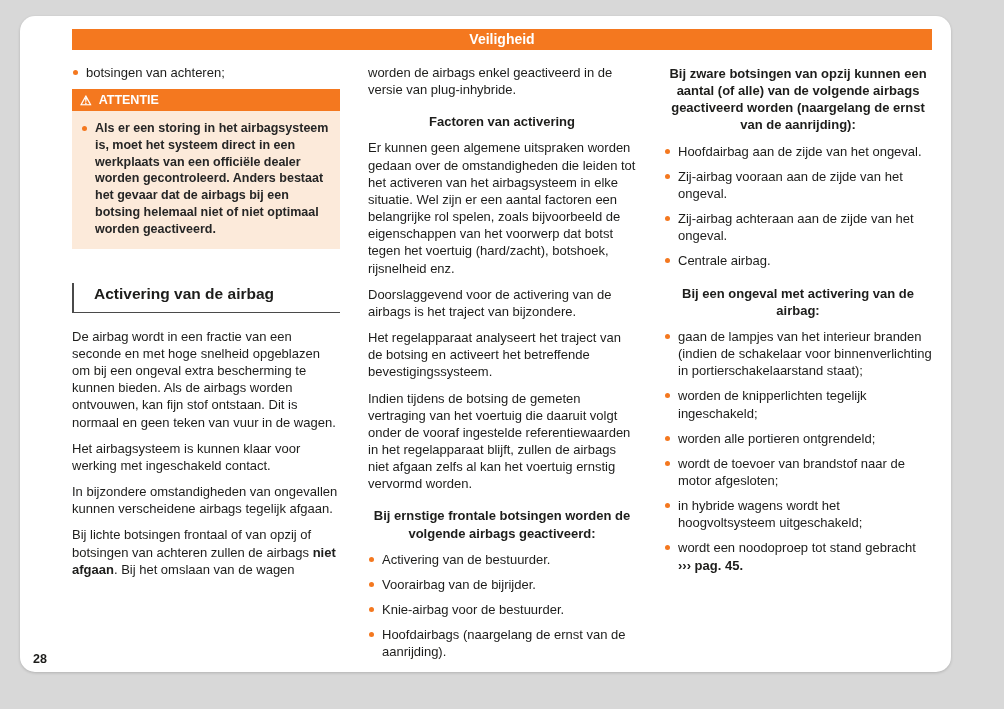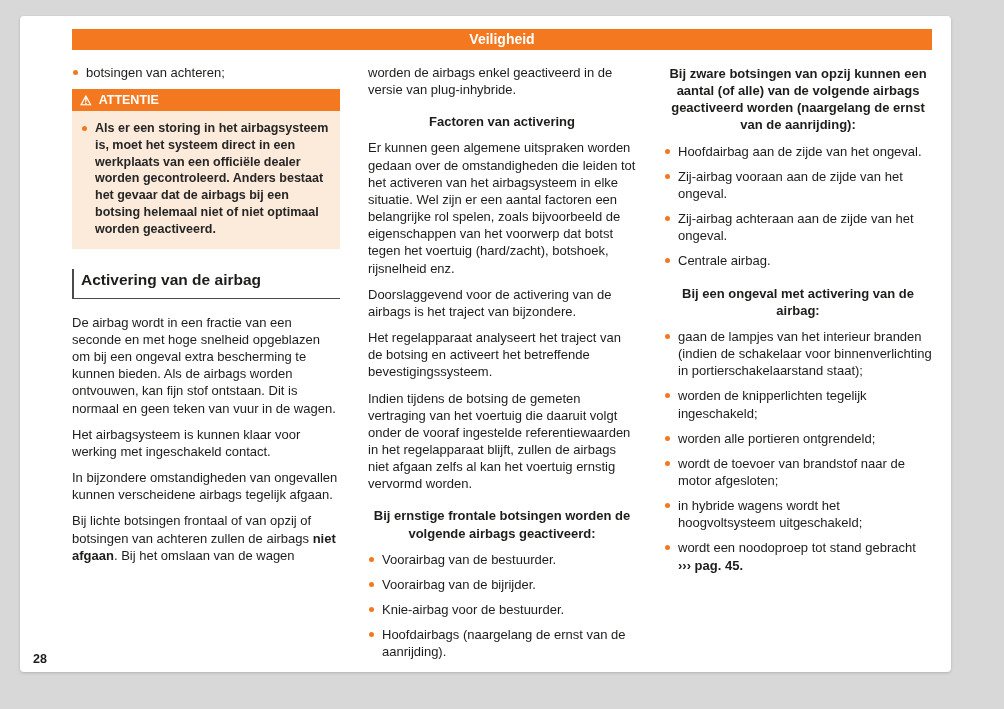--- a/index.html
+++ b/index.html
@@ -8,21 +8,21 @@
     background:#d8d8d8;
     font-family:"Liberation Sans", sans-serif;
     color:#1d1d1b;
     position:relative;
     overflow:hidden;
   }
   .page {
     position:absolute; left:20px; top:16px;
     width:931px; height:656px;
     background:#ffffff;
-    border-radius:4px;
+    border-radius:15px;
     box-shadow:0 1px 3px rgba(0,0,0,.18);
   }
   .header-bar {
     position:absolute; left:52px; top:13px;
     width:860px; height:21px;
     background:#f4781f;
     color:#ffffff;
     font-weight:bold; font-size:14px; line-height:21px;
     text-align:center;
   }
@@ -39,22 +39,22 @@
     width:5px; height:5px; border-radius:50%;
     background:#f4781f;
     margin:6px 8px 0 1px;
   }
   .sub-heading { font-size:13px; font-weight:bold; margin:15px 0 9px;text-align:center; }
   .sub-heading.first { margin-top:1px; }
   .section-title {
     font-size:15.5px; font-weight:bold;
     border-left:2px solid #4a4a4a;
     border-bottom:1px solid #4a4a4a;
-    padding:1px 0 7px 7px;
-    margin:20px 0 15px;
+    padding:1px 0 7px 20px;
+    margin:34px 0 15px;
   }
   .warning { margin:8px 0 20px; }
   .warning-header {
     background:#f4781f; color:#ffffff;
     font-weight:bold; font-size:12.5px;
     padding:3px 8px; height:22px;
     display:flex; align-items:center; gap:7px;
   }
   .warn-icon { font-size:13px; line-height:1; }
   .warning-body {
@@ -113,21 +113,21 @@
 
       <h3 class="sub-heading">Factoren van activering</h3>
       <p class="para">Er kunnen geen algemene uitspraken worden gedaan over de omstandigheden die leiden tot het activeren van het airbagsysteem in elke situatie. Wel zijn er een aantal factoren een belangrijke rol spelen, zoals bijvoorbeeld de eigenschappen van het voorwerp dat botst tegen het voertuig (hard/zacht), botshoek, rijsnelheid enz.</p>
       <p class="para">Doorslaggevend voor de activering van de airbags is het traject van bijzondere.</p>
       <p class="para">Het regelapparaat analyseert het traject van de botsing en activeert het betreffende bevestigingssysteem.</p>
       <p class="para">Indien tijdens de botsing de gemeten vertraging van het voertuig die daaruit volgt onder de vooraf ingestelde referentiewaarden in het regelapparaat blijft, zullen de airbags niet afgaan zelfs al kan het voertuig ernstig vervormd worden.</p>
 
       <h3 class="sub-heading">Bij ernstige frontale botsingen worden de volgende airbags geactiveerd:</h3>
       <div class="li">
         <span class="dot"></span>
-        <span>Voorairbag van de bestuurder.</span>
+        <span>Activering van de bestuurder.</span>
       </div>
       <div class="li">
         <span class="dot"></span>
         <span>Voorairbag van de bijrijder.</span>
       </div>
       <div class="li">
         <span class="dot"></span>
         <span>Knie-airbag voor de bestuurder.</span>
       </div>
       <div class="li">

